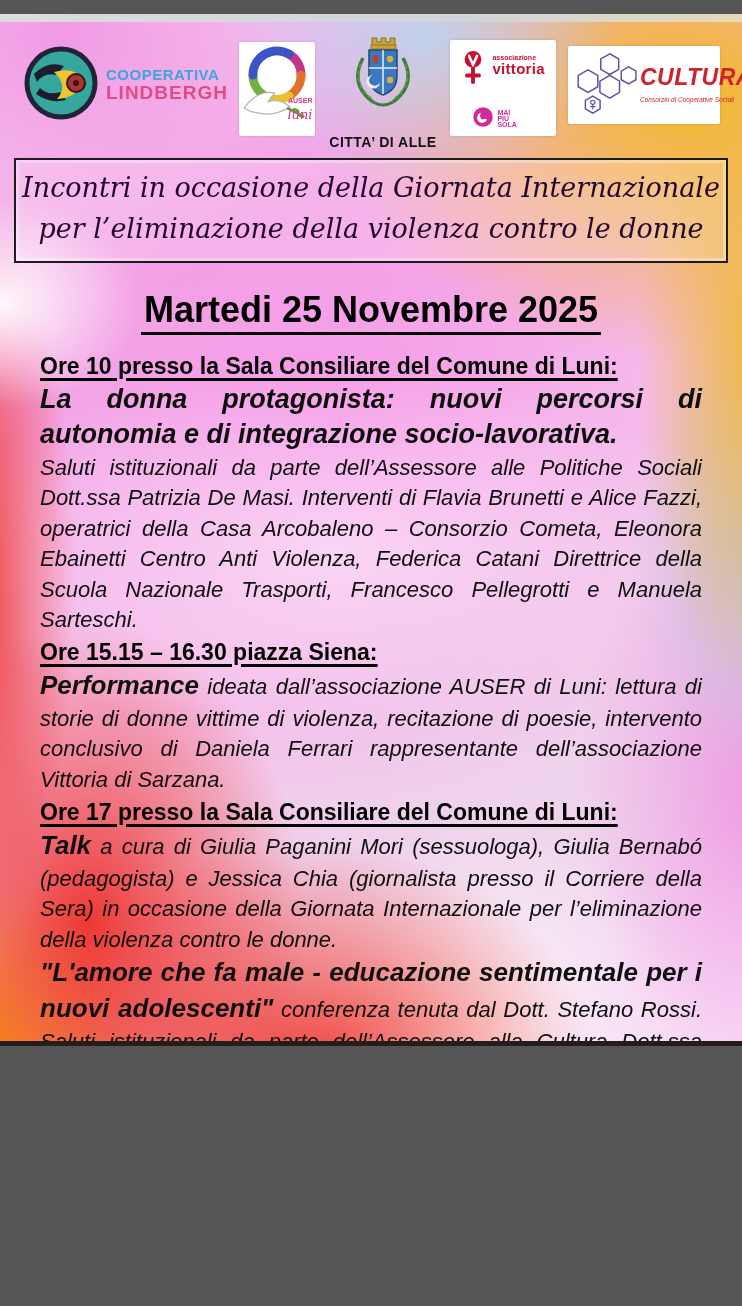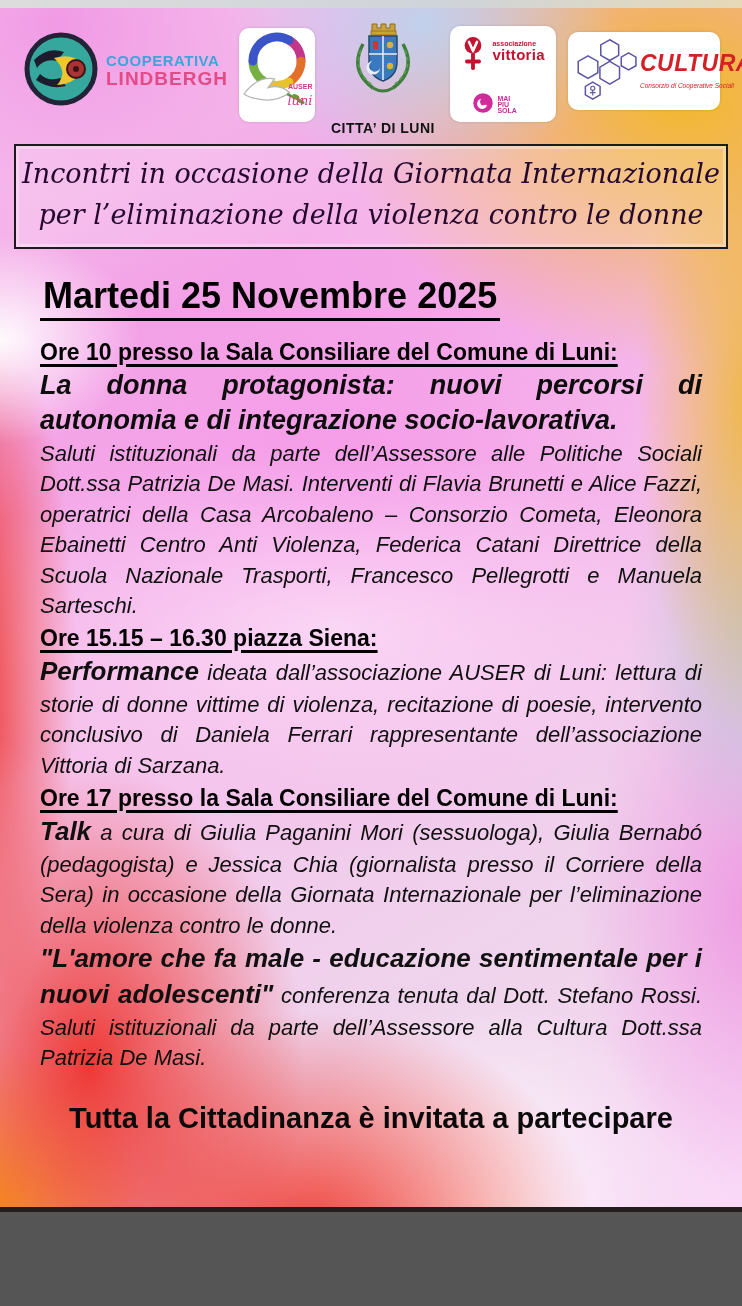--- a/index.html
+++ b/index.html
@@ -1,19 +1,19 @@
 <!DOCTYPE html>
 <html><head>
 <meta charset="utf-8">
 <style>
   html,body{margin:0;padding:0;background:#555;}
   .poster{
     position:relative;
-    width:742px;height:1212px;
-    margin:0 auto;
+    width:742px;height:1032px;
+    margin:14px auto;
     overflow:hidden;
     font-family:"Liberation Sans", sans-serif;
     color:#141414;
     background-color:#f2b7e8;
     background-image:
       radial-gradient(ellipse 300px 240px at 8% 2%,   rgba(240,150,228,.90), transparent 70%),
       radial-gradient(ellipse 280px 220px at 57% 2%,  rgba(190,210,238,.95), transparent 70%),
       radial-gradient(ellipse 500px 380px at 92% 8%,  rgba(242,184,38,.98),  transparent 70%),
       radial-gradient(ellipse 150px 450px at 101% 33%,rgba(238,183,58,.92),  transparent 75%),
       radial-gradient(ellipse 170px 300px at 102% 52%,rgba(185,195,217,.85), transparent 75%),
@@ -31,21 +31,21 @@
   }
   .top-strip{position:absolute;top:0;left:0;width:100%;height:8px;background:linear-gradient(90deg,#dcdcdc,#cfd4da 60%,#e6d9b8);}
   .bottom-strip{position:absolute;bottom:0;left:0;width:100%;height:5px;background:#241d1d;}
 
   
   .logos-row{display:flex;justify-content:space-between;align-items:flex-start;padding:18px 22px 0 24px;}
   .lindbergh{display:flex;align-items:center;gap:8px;margin-top:14px;}
   .lindbergh-text{display:flex;flex-direction:column;line-height:1.08;}
   .lindbergh-text .l1{font-size:15px;font-weight:bold;letter-spacing:.5px;}
   .lindbergh-text .l2{font-size:19px;font-weight:bold;letter-spacing:1px;}
-  .whitebox{background:#fff;border-radius:10px;box-shadow:0 0 3px rgba(0,0,0,.15);}
+  .whitebox{background:#fff;border-radius:2px;box-shadow:0 0 3px rgba(0,0,0,.15);}
   .auser-box{width:76px;height:94px;margin-top:10px;position:relative;}
   .auser-txt{position:absolute;right:3px;top:48px;text-align:right;line-height:1;}
   .auser-org{font-size:7px;font-weight:bold;}
   .auser-place{font-size:13px;font-style:italic;font-family:"DejaVu Serif",serif;}
   .comune-col{width:112px;text-align:center;margin-top:0;}
   .comune-caption{font-size:14px;font-weight:bold;letter-spacing:.5px;margin-top:2px;color:#111;}
   .vittoria-box{width:106px;height:96px;margin-top:8px;padding:8px 6px 4px 8px;box-sizing:border-box;}
   .vittoria-row{display:flex;align-items:flex-start;gap:4px;}
   .vittoria-names{line-height:1;margin-top:6px;}
   .vittoria-small{font-size:7px;font-weight:bold;display:block;}
@@ -58,21 +58,21 @@
   .cometa-tag{font-size:6.5px;font-style:italic;margin-top:2px;}
 
   
   .banner{margin:8px 14px 0;border:2px solid #1c1c1c;box-shadow:inset 0 0 0 3px rgba(255,255,255,.30);
           background:rgba(255,255,255,.18);text-align:center;padding:8px 6px 12px;}
   .kicker{font-size:13.5px;font-weight:bold;letter-spacing:.3px;color:#111;margin:2px 0 4px;}
   .poster-title{font-family:"DejaVu Serif",serif;font-style:italic;font-size:27px;line-height:1.5;color:#24082e;}
 
   
   .content{padding:0 40px;}
-  .day-title{text-align:left;font-size:36px;font-weight:bold;color:#000;}
+  .day-title{text-align:center;font-size:36px;font-weight:bold;color:#000;}
   .day-title .u{border-bottom:3px solid #000;padding:0 3px 2px;}
   .dt1{margin:26px 0 22px;}
   .dt2{margin:8px 0 20px;}
   .event-head{font-size:23px;font-weight:bold;color:#000;text-decoration:underline;
               text-decoration-thickness:2.5px;text-underline-offset:4px;margin:4px 0 2px;}
   .event-title{font-size:27px;font-weight:bold;font-style:italic;line-height:1.28;margin:2px 0 2px;color:#0d0d0d;text-align:justify;}
   .body-par{font-size:22px;font-style:italic;line-height:1.38;text-align:justify;margin:0;color:#101010;}
   .lead{font-weight:bold;font-size:26px;}
   .footer-invite{text-align:center;font-size:29px;font-weight:bold;color:#0a0a0a;margin-top:28px;}
 </style>
@@ -133,21 +133,21 @@
           <circle cx="43" cy="27" r="3.2" fill="#d8b13a"></circle>
           <path d="M26 43 a5.5 5.5 0 1 0 7 7 a6.8 6.8 0 1 1 -7 -7" fill="#e8eef5"></path>
           <circle cx="43" cy="48" r="3.2" fill="#d8b13a"></circle>
           <path d="M16 26 Q2 52 26 70" fill="none" stroke="#3f7d3c" stroke-width="3.5"></path>
           <path d="M56 26 Q70 52 46 70" fill="none" stroke="#3f7d3c" stroke-width="3.5"></path>
           <path d="M26 70 Q36 76 46 70" fill="none" stroke="#3f7d3c" stroke-width="3"></path>
           <path d="M14 32 Q6 52 24 66" fill="none" stroke="#5a9a50" stroke-width="2" stroke-dasharray="4 3"></path>
           <path d="M58 32 Q66 52 48 66" fill="none" stroke="#5a9a50" stroke-width="2" stroke-dasharray="4 3"></path>
         </svg>
       </span>
-      <div class="comune-caption">CITTA’ DI LUNI</div>
+      <div class="comune-caption">CITTA’ DI ALLE</div>
     </div>
 
     <div class="whitebox vittoria-box">
       <div class="vittoria-row">
         <span>
           <svg width="30" height="44" viewBox="0 0 34 50">
             <circle cx="17" cy="13" r="9.5" fill="#c41230"></circle>
             <path d="M12.5 9 L17 19 L21.5 9" fill="none" stroke="#ffffff" stroke-width="3" stroke-linecap="round"></path>
             <rect x="14.8" y="21" width="4.4" height="20" rx="2" fill="#c41230"></rect>
             <rect x="8" y="29" width="18" height="4.4" rx="2" fill="#c41230"></rect>

